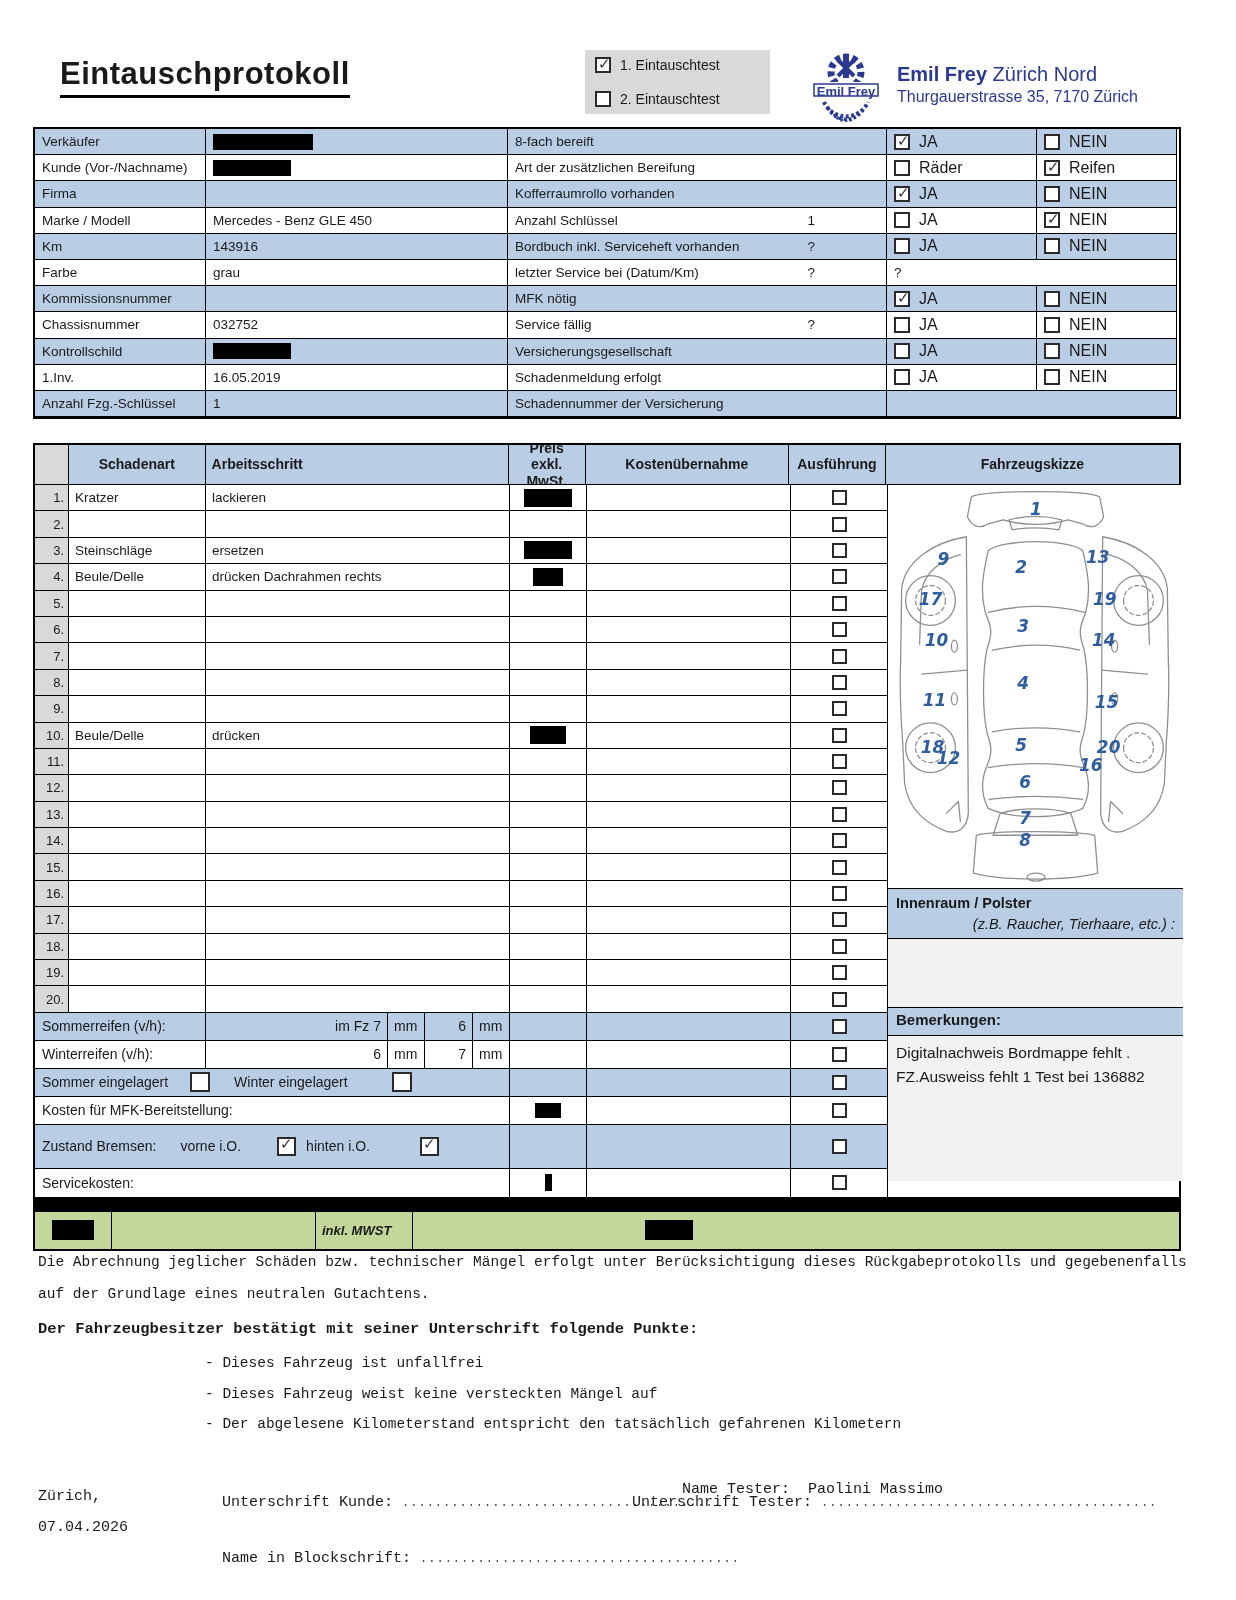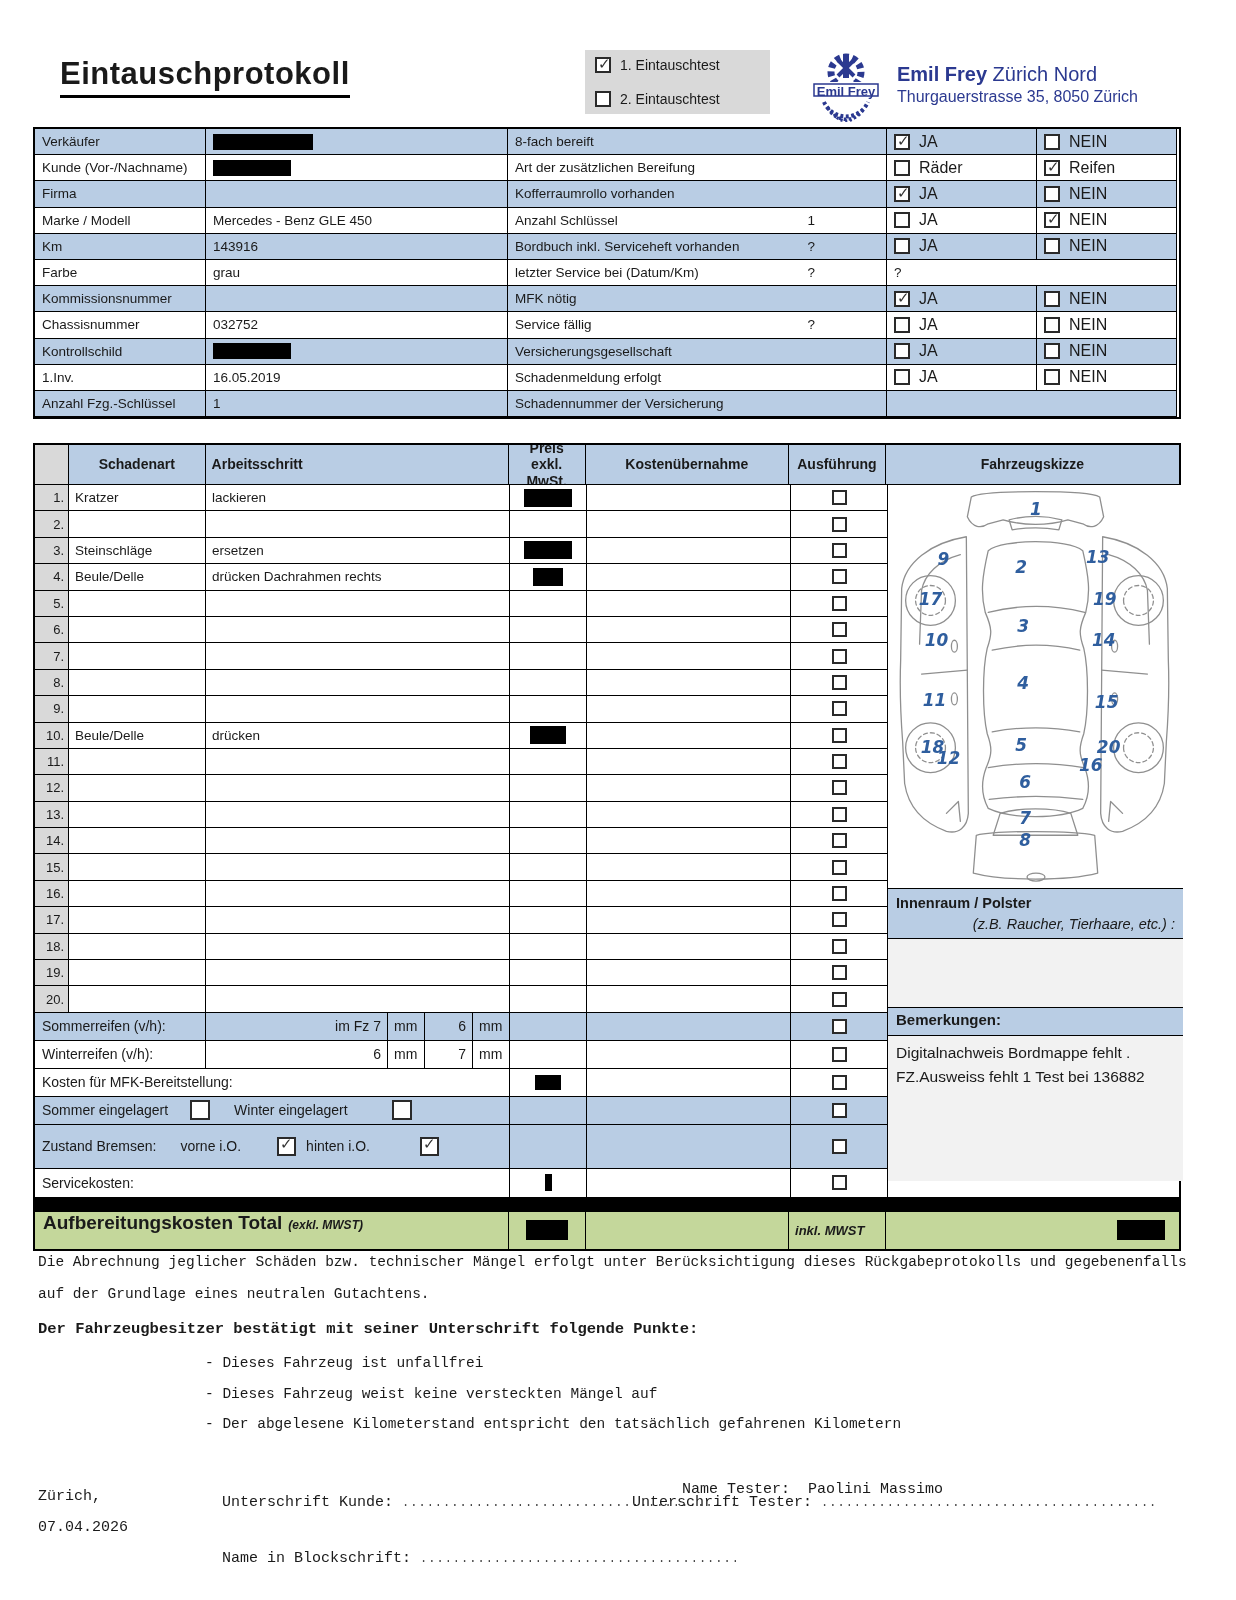--- a/index.html
+++ b/index.html
@@ -111,21 +111,21 @@
       <path d="M6 38 h64 v12 h-64 z" fill="none" stroke="#2b3990" stroke-width="1.5"></path>
       <text x="38" y="50" text-anchor="middle" font-size="13" font-weight="bold" fill="#2b3990" font-family="Liberation Sans, sans-serif">Emil Frey</text>
       <g stroke="#2b3990" fill="none">
         <path d="M16 56 a24 24 0 0 0 44 0" stroke-width="4" stroke-dasharray="3 2.5"></path>
         <path d="M20 62 a20 20 0 0 0 36 0" stroke-width="3.5" stroke-dasharray="2.5 2.5"></path>
         <path d="M26 68 a14 14 0 0 0 24 0" stroke-width="3" stroke-dasharray="2 2.5"></path>
       </g>
     </svg>
     <div class="brandtxt">
       <div class="l1"><b>Emil Frey</b><span> Zürich Nord</span></div>
-      <div class="l2">Thurgauerstrasse 35, 8050 Zürich</div>
+      <div class="l2">Thurgauerstrasse 35, 7170 Zürich</div>
     </div>
   </div>
 
   <div class="veh" id="vehgrid">
       <div class="vc blue">Verkäufer</div>
       <div class="vc blue">
         <span class="redact" style="width:100px;height:16px"></span>
       </div>
       <div class="vc rlab blue">
         <span>8-fach bereift</span>
@@ -503,41 +503,41 @@
       <div class="tcell" style="width:182px;justify-content:flex-end">6</div>
       <div class="tcell" style="width:37px">mm</div>
       <div class="tcell" style="width:48px;justify-content:flex-end">7</div>
       <div class="tcell" style="width:37px">mm</div>
       <div class="tcell c-preis" style="width:77px"></div>
         <div class="tcell c-kost" style="width:204px"></div>
       <div class="tcell c-ausf" style="width:97px;justify-content:center">
           <span class="cb" style="width:15px;height:15px"></span>
         </div>
     </div>
-    <div class="drow" style="height:28px">
-      <div class="sp-wide">
-          <span>Kosten für MFK-Bereitstellung:</span>
-        </div>
-      <div class="tcell c-preis" style="width:77px;justify-content:center">
-          <span class="redact" style="width:26px;height:15px"></span>
-        </div>
-      <div class="tcell c-kost" style="width:204px"></div>
-      <div class="tcell c-ausf" style="width:97px;justify-content:center">
-          <span class="cb" style="width:15px;height:15px"></span>
-        </div>
-    </div>
     <div class="drow blue" style="height:28px">
       <div class="sp-wide">
         <span>Sommer eingelagert</span>
         <span class="cb" id="cb-sommer" style="width:20px;height:20px;margin-left:12px"></span>
         <span style="margin-left:14px">Winter eingelagert</span>
         <span class="cb" id="cb-winter" style="width:20px;height:20px;margin-left:34px"></span>
       </div>
       <div class="tcell c-preis" style="width:77px"></div>
         <div class="tcell c-kost" style="width:204px"></div>
+      <div class="tcell c-ausf" style="width:97px;justify-content:center">
+          <span class="cb" style="width:15px;height:15px"></span>
+        </div>
+    </div>
+    <div class="drow" style="height:28px">
+      <div class="sp-wide">
+          <span>Kosten für MFK-Bereitstellung:</span>
+        </div>
+      <div class="tcell c-preis" style="width:77px;justify-content:center">
+          <span class="redact" style="width:26px;height:15px"></span>
+        </div>
+      <div class="tcell c-kost" style="width:204px"></div>
       <div class="tcell c-ausf" style="width:97px;justify-content:center">
           <span class="cb" style="width:15px;height:15px"></span>
         </div>
     </div>
     <div class="drow blue" style="height:44px">
       <div class="sp-wide">
         <span>Zustand Bremsen:</span>
         <span style="margin-left:14px">vorne i.O.</span>
         <span class="cb checked" id="cb-brake-f" style="width:19px;height:19px;margin-left:26px"></span>
         <span>hinten i.O.</span>
@@ -558,24 +558,20 @@
         </div>
       <div class="tcell c-kost" style="width:204px"></div>
       <div class="tcell c-ausf" style="width:97px;justify-content:center">
           <span class="cb" style="width:15px;height:15px"></span>
         </div>
     </div>
 
     <div class="band"></div>
 
     <div class="total">
-      <div class="t-label">
-        <span class="big">Aufbereitungskosten Total</span>
-        <span class="sml">(exkl. MWST)</span>
-      </div>
       <div class="dc c-preis" style="width:77px">
           <span class="redact" style="width:42px;height:20px;margin:0 auto"></span>
         </div>
       <div class="dc c-kost" style="width:204px"></div>
       <div class="dc c-ausf t-mwst" style="width:97px">inkl. MWST</div>
       <div class="t-right">
           <span class="redact" style="width:48px;height:20px"></span>
         </div>
     </div>
 

